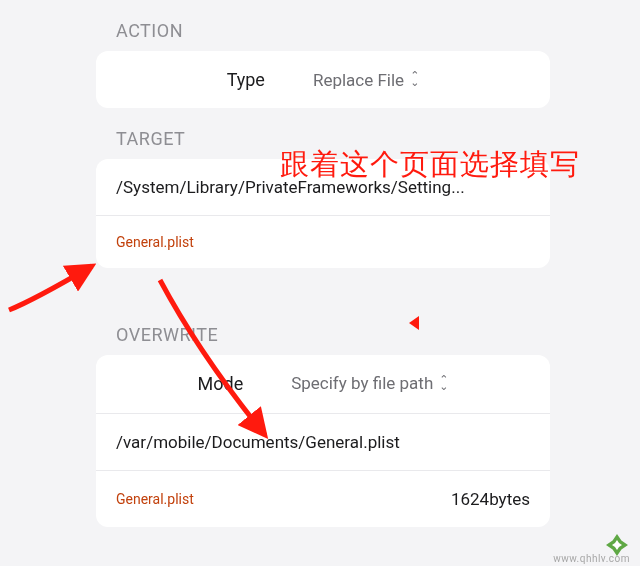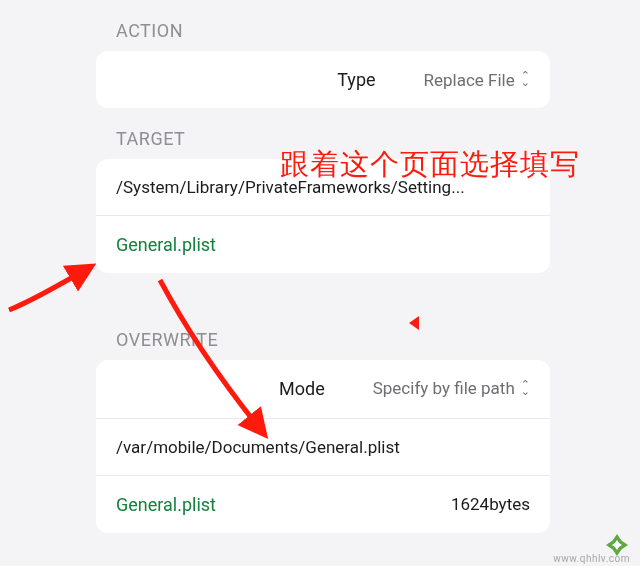--- a/index.html
+++ b/index.html
@@ -24,21 +24,21 @@
     }
     .card {
       background: #ffffff;
       border-radius: 12px;
       margin: 0 90px 0 96px;
       overflow: hidden;
     }
     .row {
       display: flex;
       align-items: center;
-      justify-content: flex-end;
+      justify-content: center;
       padding: 18px 20px;
       min-height: 56px;
     }
     .row + .row,
     .divider-after {
       border-top: 1px solid #e9e9ec;
     }
     .row-label {
       font-size: 18px;
       color: #1c1c1e;
@@ -73,22 +73,22 @@
       text-overflow: ellipsis;
     }
     .file-row {
       display: flex;
       justify-content: space-between;
       align-items: center;
       padding: 18px 20px;
       border-top: 1px solid #e9e9ec;
     }
     .file-name {
-      font-size: 18px;
-      color: #15803d;
+      font-size: 14px;
+      color: #c2410c;
     }
     .file-size {
       font-size: 17px;
       color: #1c1c1e;
     }
     .annotation-text {
       position: absolute;
       top: 145px;
       right: 60px;
       font-size: 29px;

